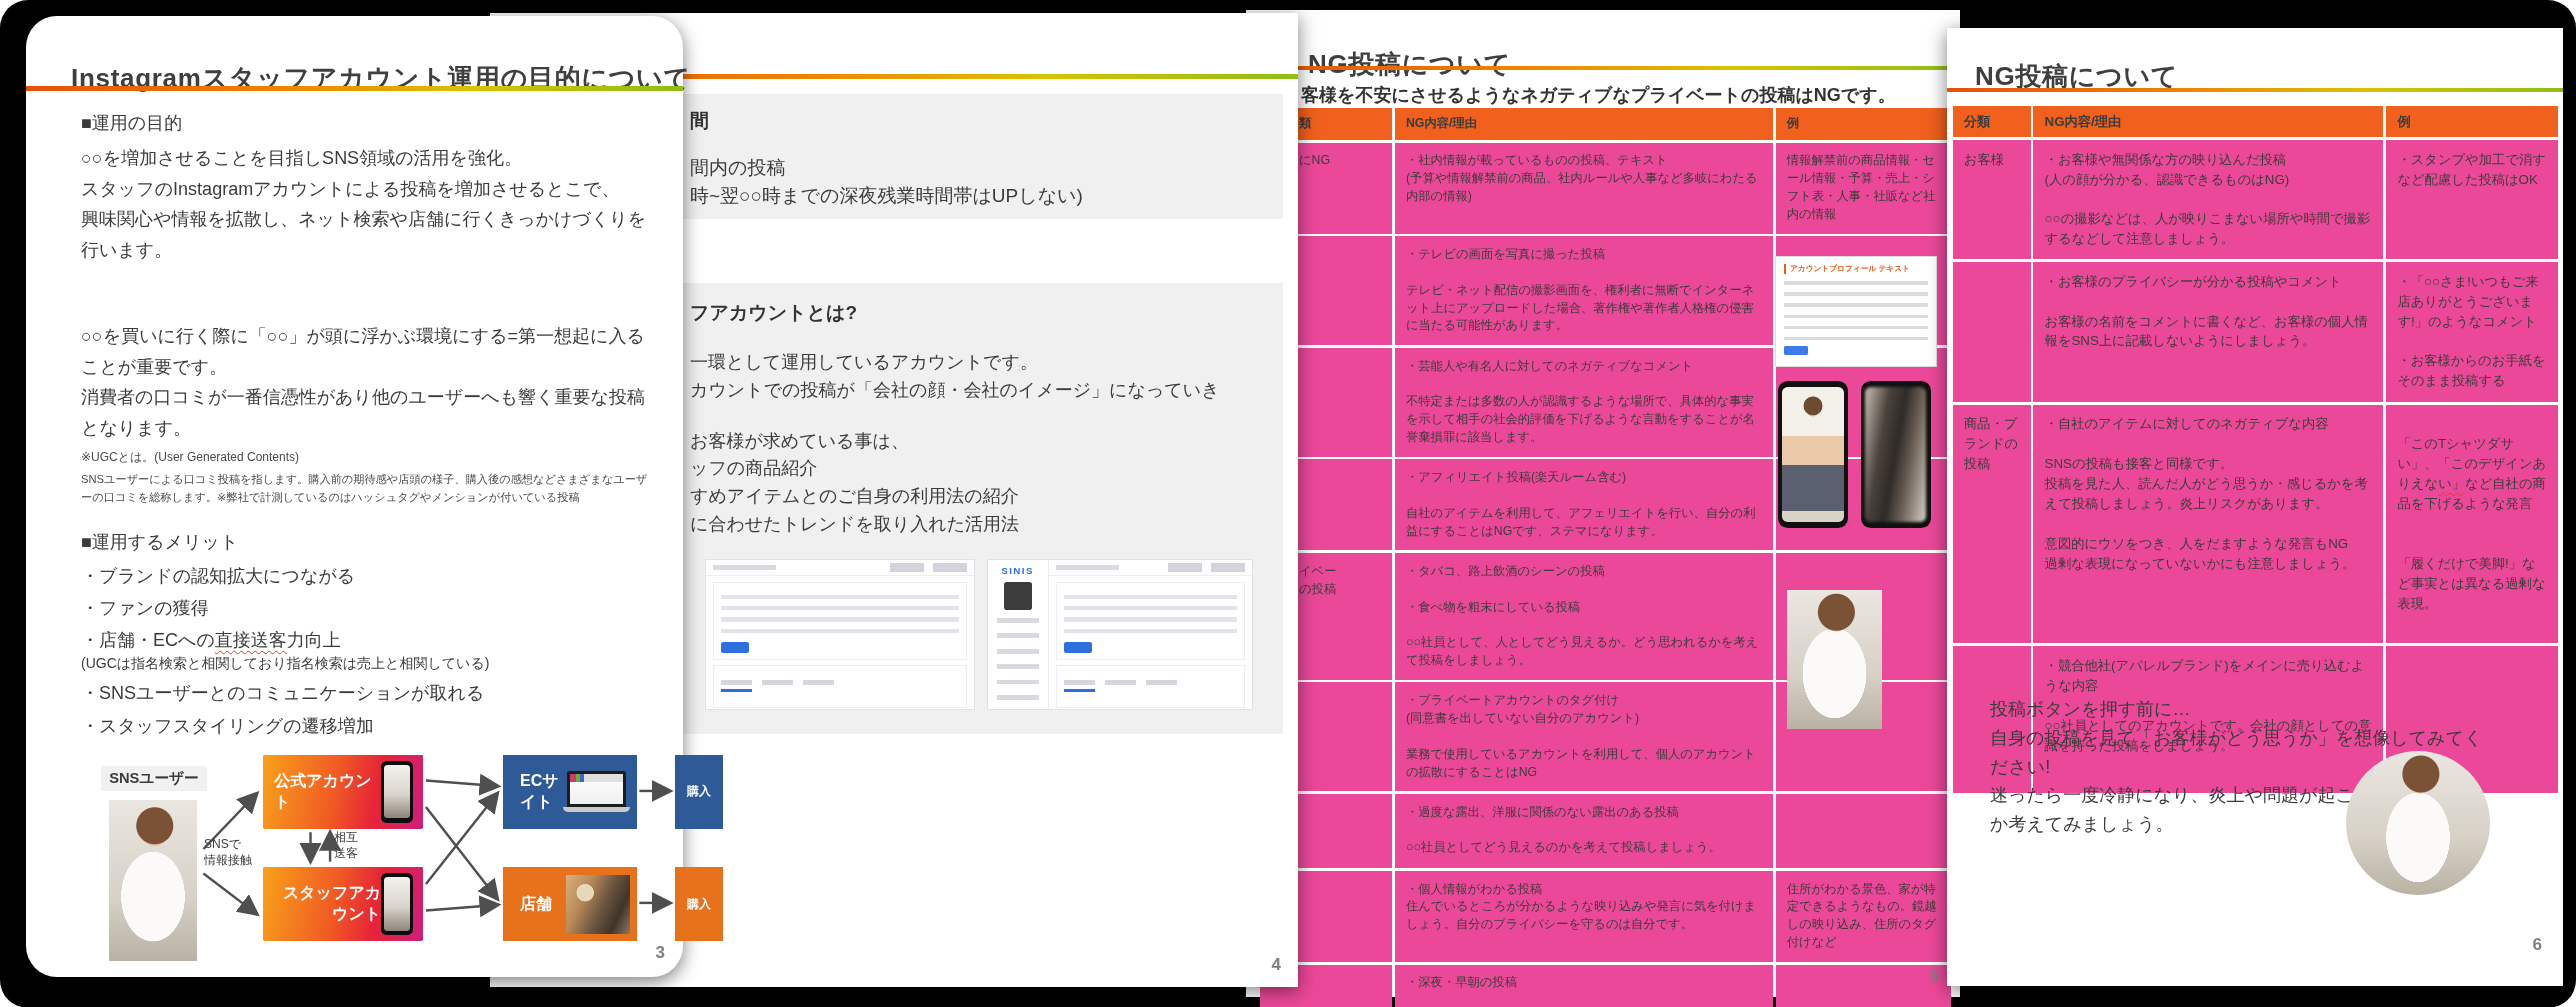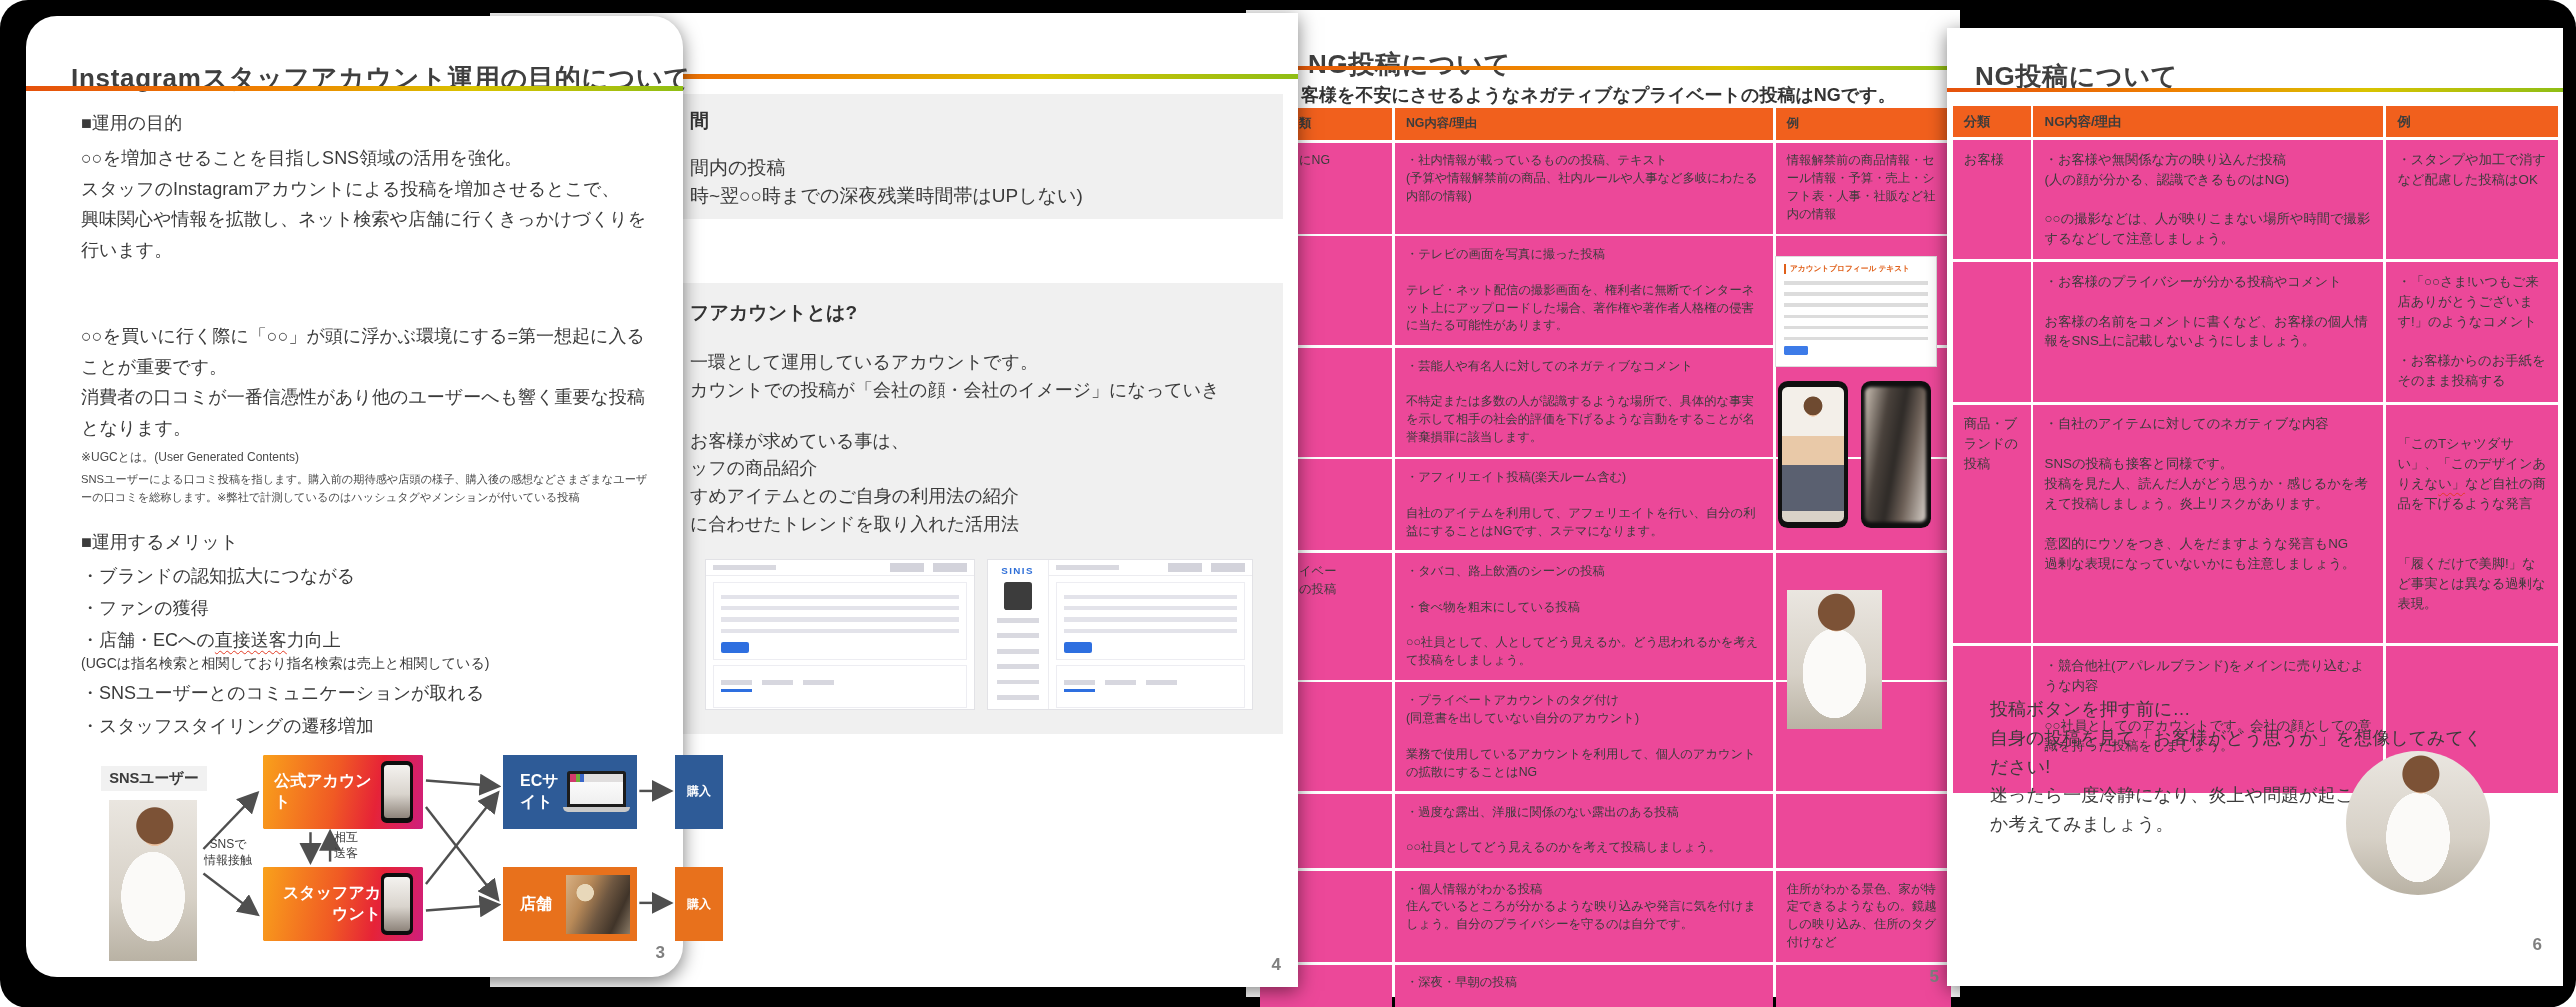--- a/index.html
+++ b/index.html
@@ -31,21 +31,21 @@
   .s1-m4{top:662px;} .s1-m5{top:695px;}
   .diagram{position:absolute;left:0;top:735px;width:660px;height:231px;margin-left:48px;}
   .dg-label-user{position:absolute;left:27px;top:15.4px;width:106px;height:25px;background:#f1f1f1;
     display:flex;align-items:center;justify-content:center;font-size:14.7px;font-weight:bold;}
   .photo-person{background:
       radial-gradient(circle at 52% 16%, #7c5236 0 18px, rgba(0,0,0,0) 19px),
       radial-gradient(circle at 52% 21%, #ecc3a2 0 12px, rgba(0,0,0,0) 12.6px),
       radial-gradient(ellipse 32px 45px at 50% 60%, #fbfaf8 0 99%, rgba(0,0,0,0) 100%),
       linear-gradient(180deg,#eae6e0 0%,#d7d1c7 60%,#b9b2a4 100%);}
   .dg-photo{position:absolute;left:35px;top:49px;width:88px;height:161px;}
-  .dg-info-label,.dg-mutual-label{position:absolute;font-size:12px;line-height:1.35;color:#3b3b3b;text-align:center;}
+  .dg-info-label,.dg-mutual-label{position:absolute;font-size:12px;line-height:1.35;color:#3b3b3b;}
   .dg-info-label{left:130px;top:85px;}
   .dg-mutual-label{left:260px;top:78px;}
   .insta-box{position:absolute;left:189px;width:160px;height:74px;border-radius:1.4px;
     background:linear-gradient(100deg,#f9a11b 0%,#f05a24 45%,#e62337 70%,#cf1f7c 100%);
     display:flex;align-items:center;justify-content:space-between;padding:0 9.8px 0 11.2px;box-sizing:border-box;}
   .insta-box .boxlabel{color:#fff;font-weight:bold;font-size:16px;}
   .box-official{top:3.5px;} .box-staff{top:116px;text-align:right;}
   .phone{width:32px;height:62px;background:#0d0d0d;border-radius:5.6px;position:relative;flex:none;}
   .phone::before{content:"";position:absolute;inset:4.2px 2.8px;background:linear-gradient(180deg,#f4f2ef 0%,#d9d4cd 55%,#8e847b 100%);border-radius:3.5px;}
   .solid-box{position:absolute;width:134px;height:74px;display:flex;align-items:center;justify-content:space-between;

